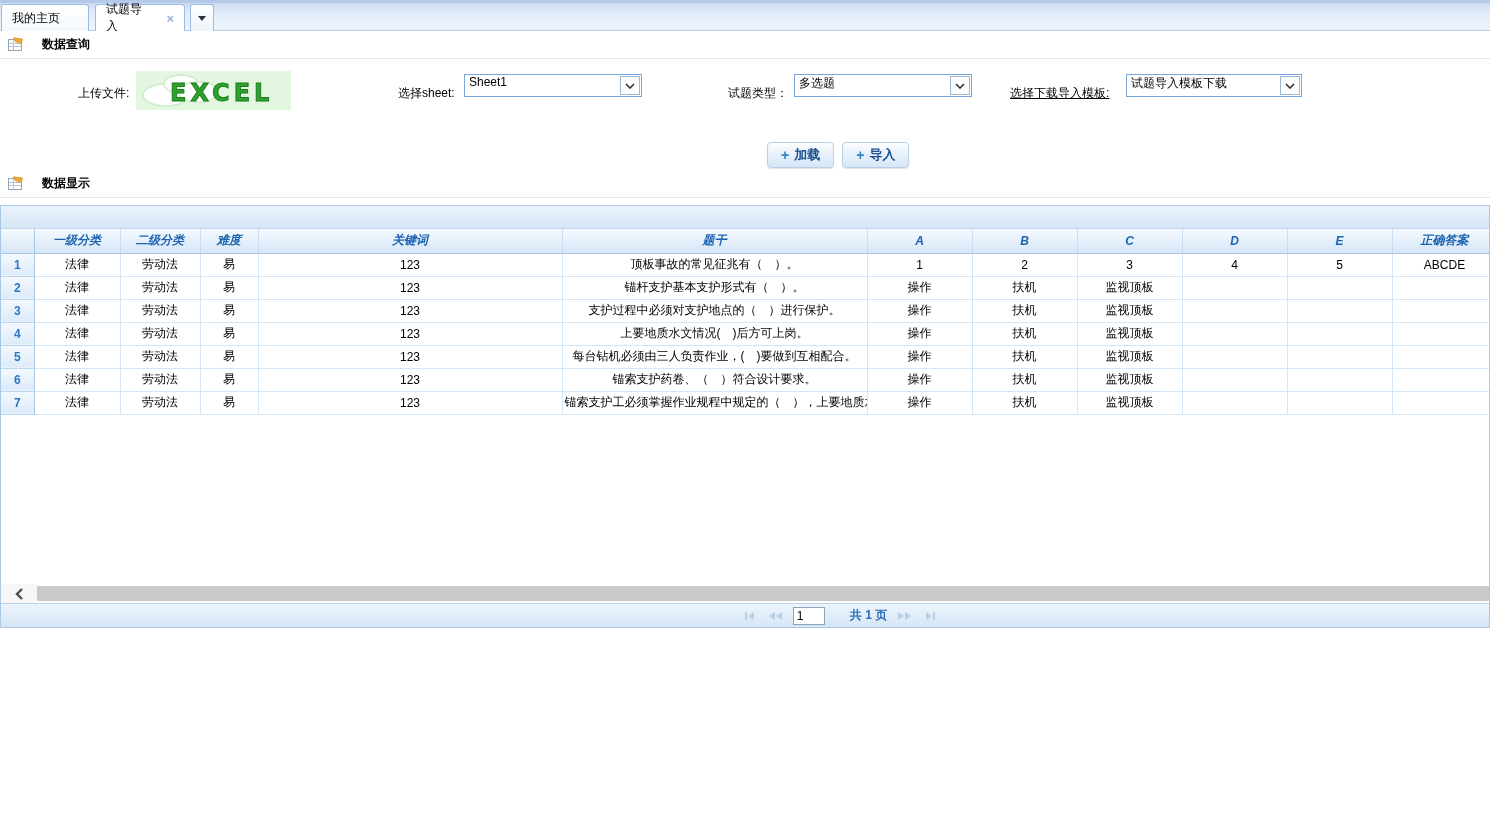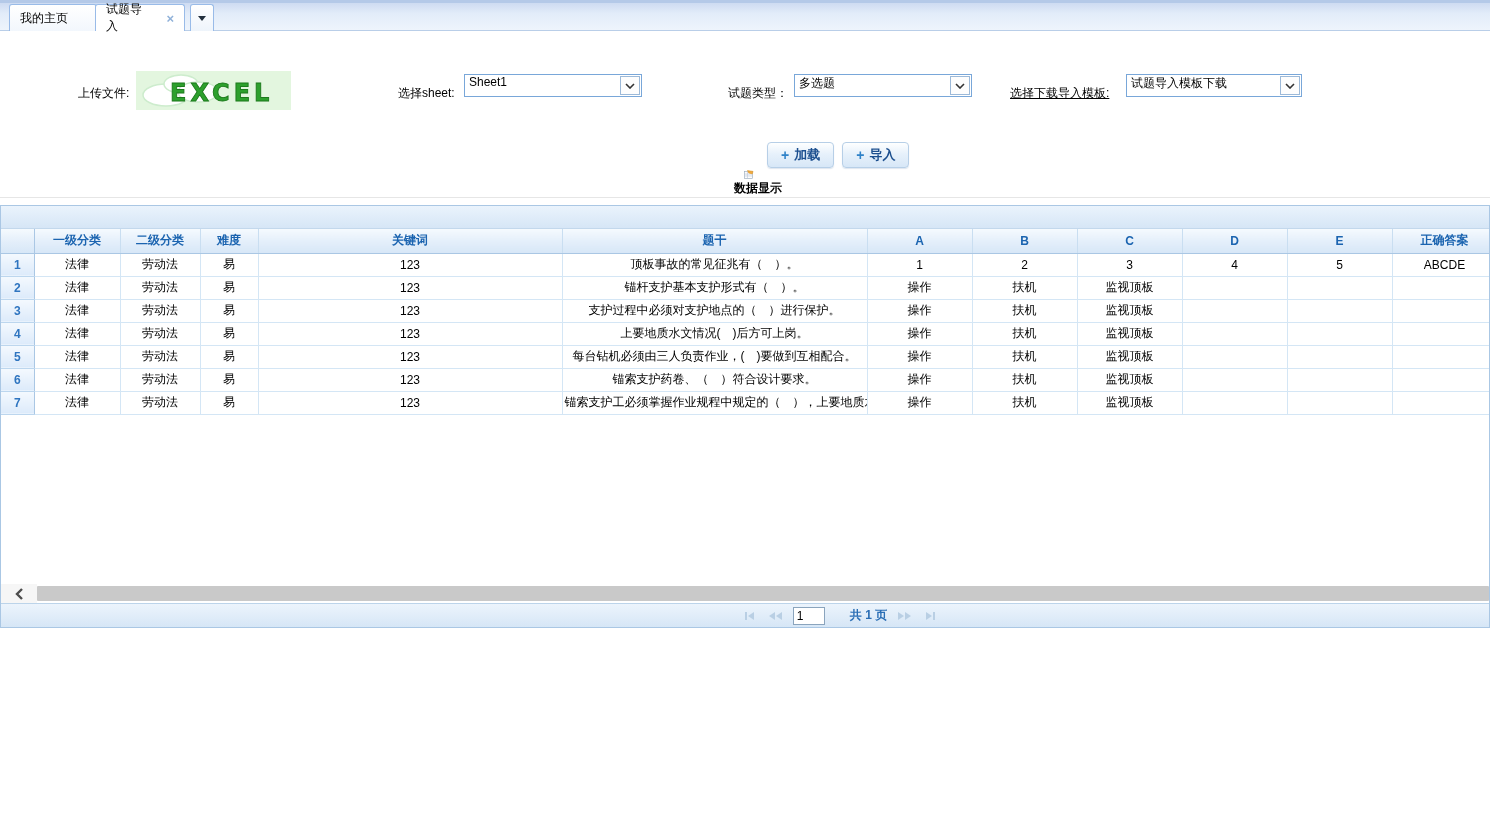--- a/index.html
+++ b/index.html
@@ -21,21 +21,21 @@
     background:linear-gradient(#ffffff,#eef4fb); border:1px solid #99bbe8; border-bottom:none;
     border-radius:3px 3px 0 0; display:flex; align-items:center; justify-content:center; }
   .tab-arrow-btn .arr { width:0; height:0; border-left:4px solid transparent; border-right:4px solid transparent;
     border-top:5px solid #24303e; }
 
   
   .sec-header { position:absolute; left:0; width:1490px; height:28px;
     display:flex; align-items:center; padding-left:8px; border-bottom:1px solid #e6e6e6; background:#fff; }
   .sec-header .ttl { font-weight:bold; margin-left:18px; }
   .sec1 { top:31px; }
-  .sec2 { top:170px;flex-direction:column; }
+  .sec2 { top:170px; }
 
   
   .form-area { position:absolute; top:60px; left:0; width:1490px; height:80px; }
   .flabel { position:absolute; white-space:nowrap; }
   .excel-logo { position:absolute; left:136px; top:11px; width:155px; height:39px; cursor:pointer; }
   .selectbox { position:absolute; top:14px; height:23px; width:178px; border:1px solid #79a7d9;
     background:#fff; display:flex; align-items:flex-start; cursor:default; }
   .selectbox .val { flex:1; padding-left:4px; white-space:nowrap; overflow:hidden; }
   .selectbox .dd { width:20px; height:19px; margin:1px; border:1px solid #9cb9d8; background:#fdfdfd;
     display:flex; align-items:center; justify-content:center; }
@@ -50,21 +50,21 @@
   
   .grid-frame { position:absolute; top:205px; left:0; width:1490px; height:423px;
     border:1px solid #aac7e4; display:flex; flex-direction:column; background:#fff; }
   .grid-toolbar { height:23px; background:linear-gradient(#eaf3fc,#d6e6f6);
     border-bottom:1px solid #c3d8ec; }
   .grid-scroll { flex:0 0 auto; overflow:hidden; }
   table.grid { border-collapse:collapse; table-layout:fixed; width:1496px; }
   table.grid th { height:24px; font-weight:bold; color:#1b64b0; text-align:center;
     background:linear-gradient(#f5fafe,#e3eefa 55%, #d7e7f7);
     border-right:1px solid #c9def1; border-bottom:1px solid #aac7e4;
-    white-space:nowrap; overflow:hidden; }
+    white-space:nowrap; overflow:hidden;font-style:italic; }
   table.grid td { height:23px; text-align:center; background:#fff;
     border-right:1px solid #d4e6f5; border-bottom:1px solid #d4e6f5;
     white-space:nowrap; overflow:hidden; padding:0 2px; }
   table.grid td.rn { background:linear-gradient(#f4f9fe,#dceafa);
     color:#2f75c0; font-weight:bold; border-right:1px solid #aac7e4; border-bottom:1px solid #bcd6ee; }
   table.grid th.rn-h { border-right:1px solid #aac7e4; }
   .grid-filler { flex:1 1 auto; background:#fff; }
 
   
   .hscroll { height:19px; background:#fff; display:flex; align-items:center; }
@@ -85,32 +85,42 @@
   .pg-input { width:32px; height:18px; border:1px solid #8aa4bd; font-size:12px; padding-left:3px;
     font-family:"Liberation Sans","DejaVu Sans",sans-serif; }
   .pg-total { color:#2a6eb5; font-weight:bold; margin-left:18px; }
 </style>
 </head>
 <body>
 
 <div class="page">
 
   <div class="tabbar">
-    <div class="tab" style="left:9px; width:88px;text-align:center;">
+    <div class="tab" style="left:1px; width:88px;text-align:center;">
       <span>我的主页</span>
     </div>
     <div class="tab active" style="left:95px; width:90px;">
       <span>试题导入</span>
       <span class="tab-close">×</span>
     </div>
     <div class="tab-arrow-btn">
       <span class="arr"></span>
     </div>
   </div>
 
+  <div class="sec-header sec1">
+    <svg width="16" height="16" viewBox="0 0 16 16">
+      <rect x="0.5" y="2.5" width="13" height="11" fill="#fdfdfd" stroke="#97a7ba"></rect>
+      <line x1="1" y1="6.5" x2="13" y2="6.5" stroke="#b8c6d8"></line>
+      <line x1="1" y1="9.5" x2="13" y2="9.5" stroke="#b8c6d8"></line>
+      <line x1="5.5" y1="3" x2="5.5" y2="13" stroke="#b8c6d8"></line>
+      <path d="M5.5 0.8 L14.5 2.2 L13.2 6.2 L7.5 4.8 Z" fill="#f2aa3c" stroke="#d8901f" stroke-width="0.8"></path>
+    </svg>
+    <span class="ttl">数据查询</span>
+  </div>
 
   <div class="form-area">
     <span class="flabel" style="left:78px; top:25px;">上传文件:</span>
 
     <svg class="excel-logo" viewBox="0 0 155 39">
       <rect width="155" height="39" fill="#e3f6df"></rect>
       <g fill="#ffffff" stroke="#cdeccd" stroke-width="1.5">
         <ellipse cx="30" cy="24" rx="23" ry="11"></ellipse>
         <ellipse cx="45" cy="13" rx="17" ry="9"></ellipse>
         <ellipse cx="62" cy="21" rx="20" ry="10"></ellipse>

